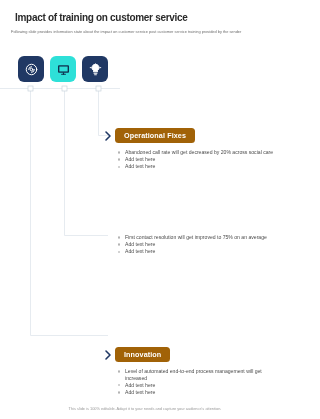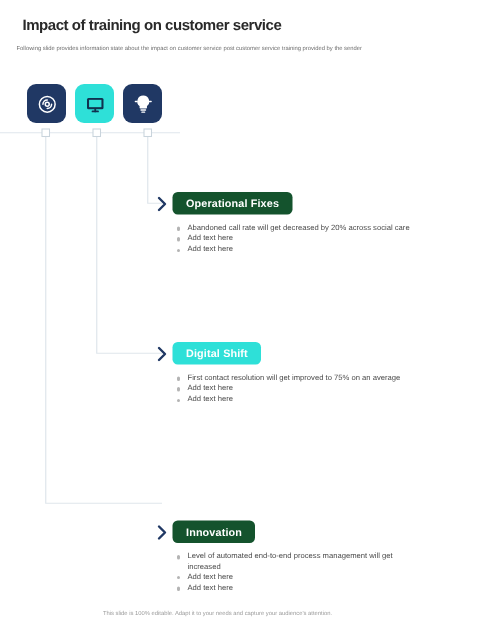--- a/index.html
+++ b/index.html
@@ -95,21 +95,21 @@
     padding: 0 9px;
     box-sizing: border-box;
   }
   .pill-label {
     font-size: 7.2px;
     font-weight: bold;
     color: #ffffff;
     letter-spacing: 0.1px;
     white-space: nowrap;
   }
-  .pill.navy  { background: #14532d; }
+  .pill.navy  { background: #a16207; }
   .pill.cyan  { background: #2ee0d8; }
 
   .bullets {
     margin: 6px 0 0 14px;
     padding: 0;
     list-style: none;
   }
   .bullets li {
     position: relative;
     padding-left: 7px;
@@ -210,28 +210,20 @@
     </div>
   </div>
   <ul class="bullets">
     <li>Abandoned call rate will get decreased by 20% across social care</li>
     <li>Add text here</li>
     <li>Add text here</li>
   </ul>
 </div>
 
 <div class="block" style="top:228px">
-  <div class="block-head">
-    <svg class="chev" viewBox="0 0 8 12">
-      <path d="M2 2 L6 6 L2 10" fill="none" stroke="#203864" stroke-width="1.6" stroke-linecap="round" stroke-linejoin="round"></path>
-    </svg>
-    <div class="pill cyan">
-      <span class="pill-label">Digital Shift</span>
-    </div>
-  </div>
   <ul class="bullets">
     <li>First contact resolution will get improved to 75% on an average</li>
     <li>Add text here</li>
     <li>Add text here</li>
   </ul>
 </div>
 
 <div class="block" style="top:347px">
   <div class="block-head">
     <svg class="chev" viewBox="0 0 8 12">

